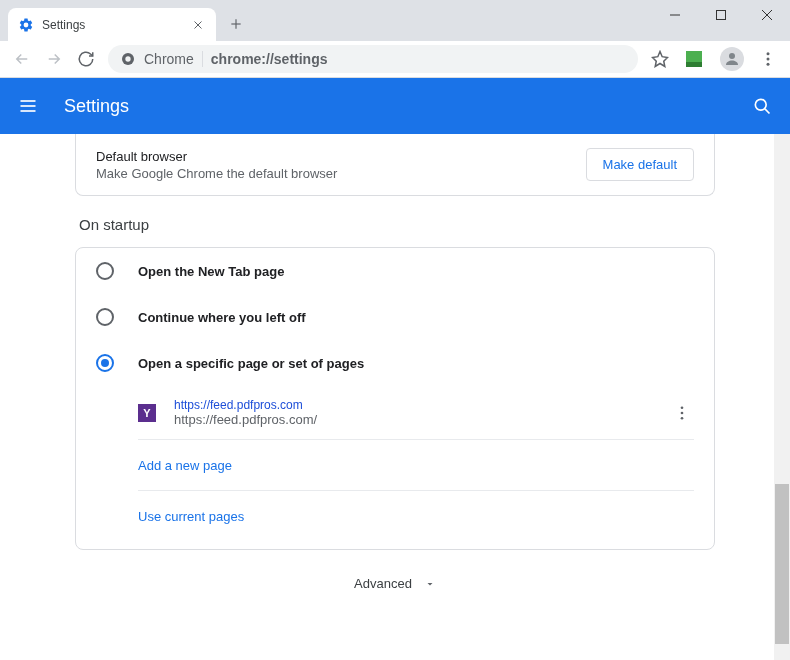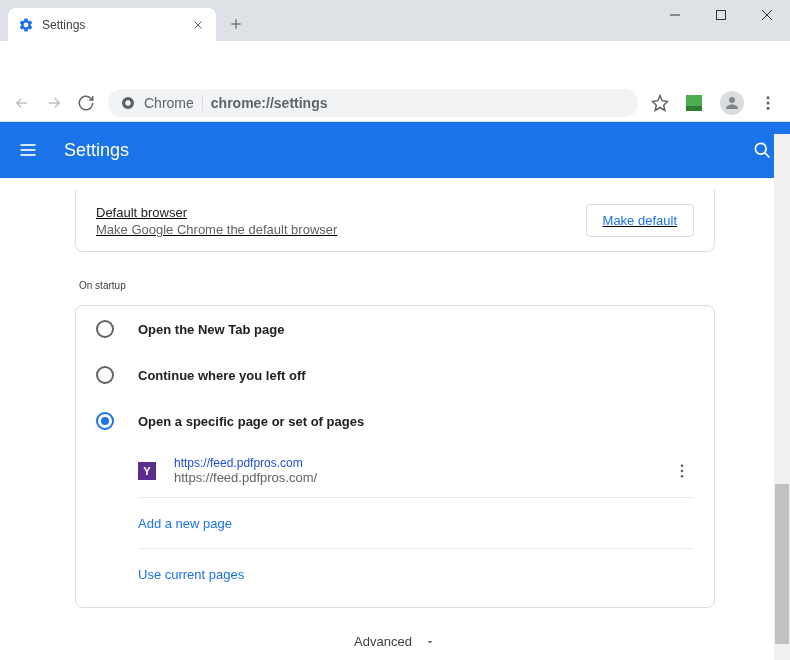--- a/index.html
+++ b/index.html
@@ -7,49 +7,49 @@
 
 .titlebar { height: 41px; background: #dee1e6; display: flex; align-items: flex-start; position: relative; }
 .tab { background: #fff; height: 33px; margin-top: 8px; margin-left: 8px; width: 208px; border-radius: 8px 8px 0 0; display: flex; align-items: center; padding: 0 10px; position: relative; }
 .tab-icon { width: 16px; height: 16px; margin-right: 8px; }
 .tab-title { font-size: 12px; color: #3c4043; flex: 1; }
 .tab-close { width: 16px; height: 16px; display: flex; align-items: center; justify-content: center; color: #5f6368; cursor: pointer; }
 .new-tab { width: 28px; height: 28px; margin-top: 10px; margin-left: 6px; display: flex; align-items: center; justify-content: center; color: #5f6368; cursor: pointer; border-radius: 50%; }
 .window-controls { position: absolute; right: 0; top: 0; display: flex; }
 .win-btn { width: 46px; height: 30px; display: flex; align-items: center; justify-content: center; color: #333; cursor: pointer; }
 
-.addrbar { height: 37px; background: #fff; border-bottom: 1px solid #dadce0; display: flex; align-items: center; padding: 0 8px; gap: 4px; margin-top: 44px; }
+.addrbar { height: 37px; background: #fff; border-bottom: 1px solid #dadce0; display: flex; align-items: center; padding: 0 8px; gap: 4px; }
 .nav-btn { width: 28px; height: 28px; display: flex; align-items: center; justify-content: center; color: #5f6368; border-radius: 50%; cursor: pointer; }
 .nav-btn.disabled { color: #bdc1c6; }
 .omnibox { flex: 1; height: 28px; background: #f1f3f4; border-radius: 14px; display: flex; align-items: center; padding: 0 12px; margin: 0 4px; }
 .omnibox-icon { width: 16px; height: 16px; margin-right: 8px; color: #5f6368; }
 .omnibox-chip { color: #5f6368; font-size: 14px; padding-right: 8px; border-right: 1px solid #dadce0; margin-right: 8px; }
 .omnibox-url { color: #5f6368; font-size: 14px; font-weight: bold; }
 .star-btn { width: 28px; height: 28px; display:flex; align-items:center; justify-content:center; color:#5f6368; cursor:pointer; }
 .ext-icon { width: 20px; height: 20px; margin: 0 6px; cursor: pointer; display:flex; align-items:center; justify-content:center; }
 .avatar { width: 24px; height: 24px; border-radius: 50%; background: #dadce0; margin: 0 6px; cursor: pointer; display:flex; align-items:center; justify-content:center; color:#80868b; }
 .menu-btn { width: 28px; height: 28px; display:flex; align-items:center; justify-content:center; color:#5f6368; cursor:pointer; }
 
 .app-bar { height: 56px; background: #1a73e8; display: flex; align-items: center; padding: 0 16px; color: #fff; }
 .hamburger { width: 24px; height: 24px; cursor: pointer; margin-right: 24px; display:flex; align-items:center; justify-content:center; }
 .app-title { font-size: 18px; flex: 1; }
 .search-btn { width: 24px; height: 24px; cursor: pointer; display:flex; align-items:center; justify-content:center; }
 
 .content { height: calc(660px - 41px - 37px - 56px); overflow-y: auto; background: #fff; position: relative; }
 .content-inner { max-width: 640px; margin: 0 auto; padding-bottom: 30px; }
 
 .card { border: 1px solid #dadce0; border-radius: 8px; background: #fff; }
-.card.top { border-top: none; border-radius: 0 0 8px 8px; margin-top: 12px; text-decoration: underline; }
+.card.top { border-top: none; border-radius: 0 0 8px 8px; margin-top: 0; }
 .default-row { padding: 14px 20px; display: flex; align-items: center; }
 .default-text { flex: 1; }
 .default-title { font-size: 13px; color: #202124; }
 .default-sub { font-size: 13px; color: #5f6368; margin-top: 2px; }
 .btn-outline { border: 1px solid #dadce0; background: #fff; color: #1a73e8; padding: 8px 16px; border-radius: 4px; font-size: 13px; cursor: pointer; }
 
-.section-title { font-size: 10px; color: #3c4043; margin: 28px 0 14px 4px; }
+.section-title { font-size: 15px; color: #3c4043; margin: 20px 0 14px 4px; }
 
 .radio-row { padding: 14px 20px; display: flex; align-items: center; cursor: pointer; }
 .radio { width: 18px; height: 18px; border: 2px solid #5f6368; border-radius: 50%; margin-right: 24px; position: relative; flex-shrink: 0; }
 .radio.selected { border-color: #1a73e8; }
 .radio.selected::after { content: ''; position: absolute; top: 3px; left: 3px; width: 8px; height: 8px; background: #1a73e8; border-radius: 50%; }
 .radio-label { font-size: 13px; color: #202124; font-weight: bold; }
 
 .sub-block { padding: 0 20px 8px 62px; }
 .page-row { display: flex; align-items: center; padding: 12px 0; border-bottom: 1px solid #e8eaed; }
 .favicon { width: 18px; height: 18px; background: #5b2e8e; color:#fff; font-size:11px; font-weight:bold; display:flex; align-items:center; justify-content:center; margin-right: 18px; flex-shrink:0; }

